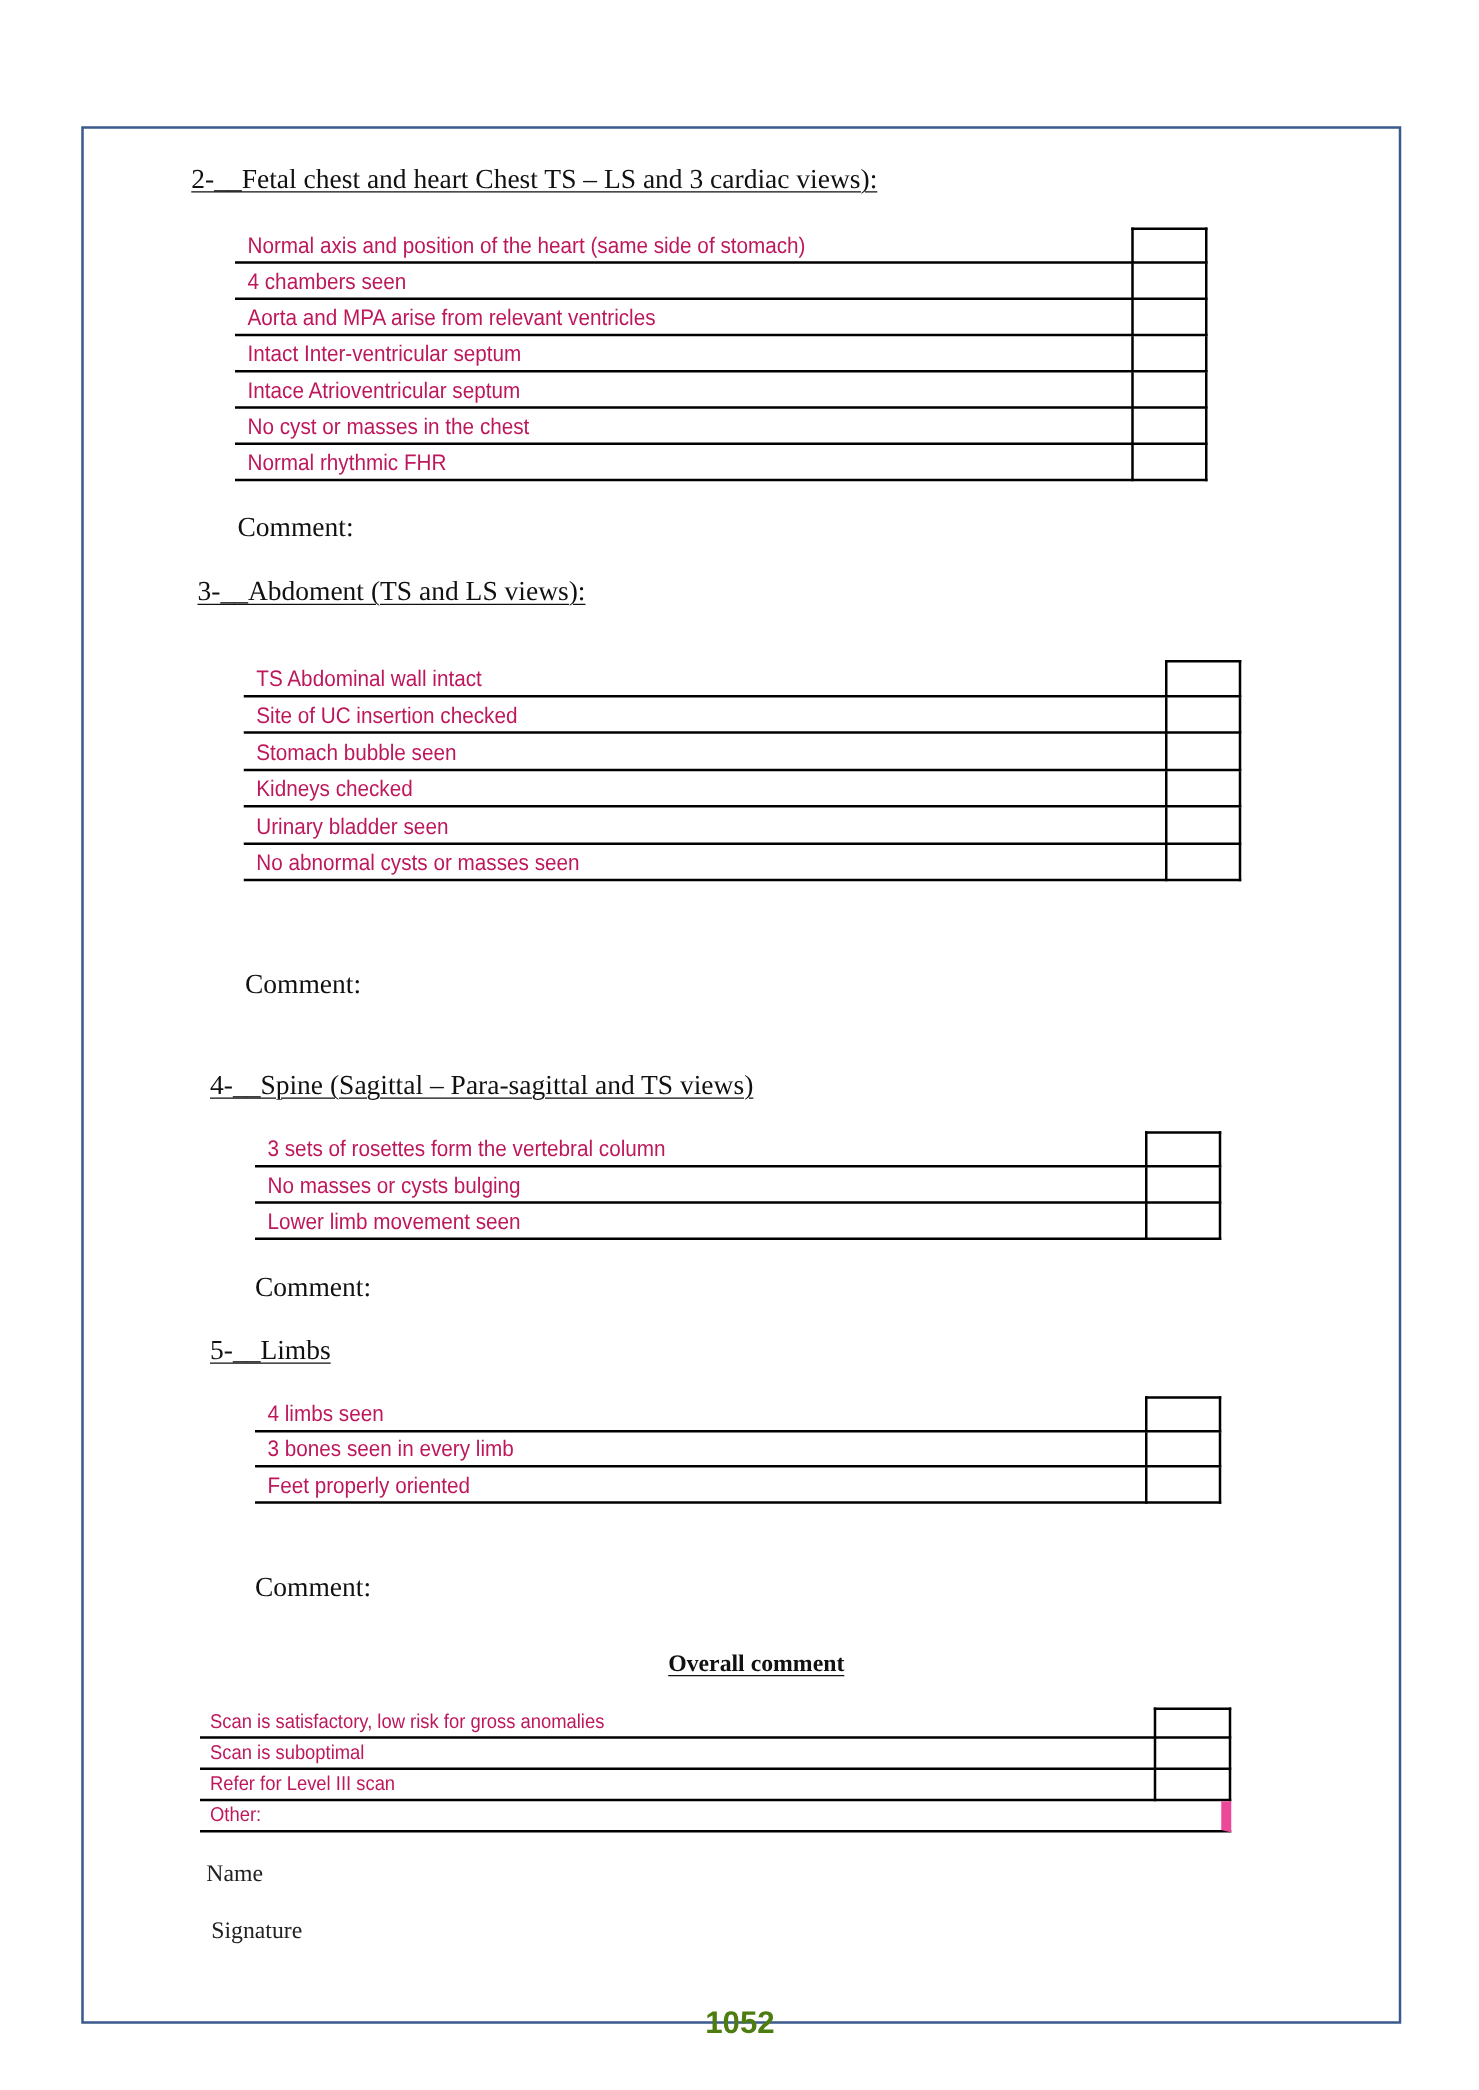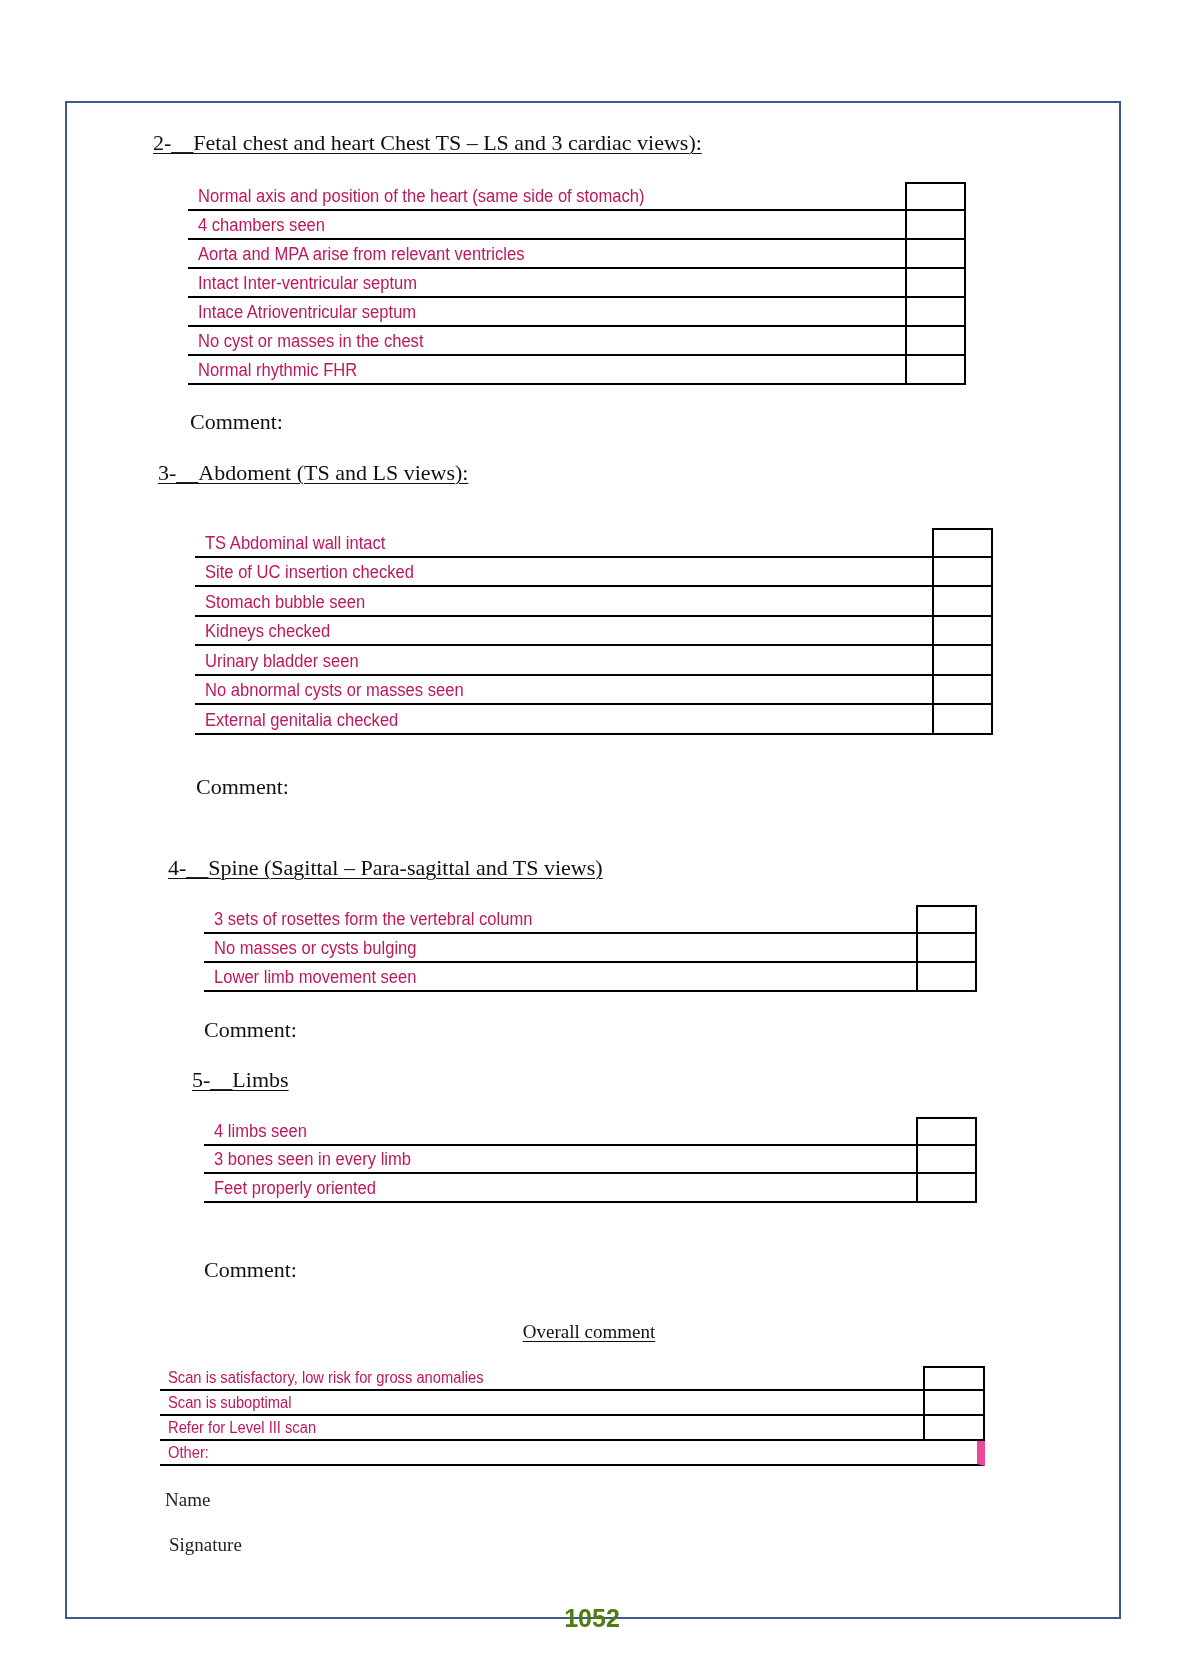--- a/index.html
+++ b/index.html
@@ -20,22 +20,22 @@
   .row .label {
     position: absolute; left: 10px; bottom: 2px; font-size: 18px; line-height: 22px;
     white-space: nowrap; transform: scaleX(0.92); transform-origin: left bottom;
   }
   .row .box {
     position: absolute; top: 0; bottom: -2px; border-left: 2px solid #000; border-right: 2px solid #000;
     box-sizing: border-box;
   }
   .row.first .box { border-top: 2px solid #000; }
   .overall-title {
-    position: absolute; font-size: 19px; font-weight: normal; text-decoration: underline;
-    text-underline-offset: 3px; white-space: nowrap; transform: translateX(-50%);
+    position: absolute; font-size: 19px; font-weight: bold; text-decoration: underline;
+    text-underline-offset: 3px; white-space: nowrap; transform: translateX(-50%); margin-left: 16px;
   }
   .overall .row .label { font-size: 16px; left: 8px; bottom: 1px; line-height: 20px; }
   .other-row { border-right: 8px solid #ec4899; }
   .sig-label { position: absolute; font-size: 19px; line-height: 22px; white-space: nowrap; color: #222; }
   .page-number {
     position: absolute; left: 592px; top: 1604px; transform: translateX(-50%);
     font-size: 25px; font-weight: bold; line-height: 28px; background: transparent; color: #4d7c0f;
   }
 </style>
 </head>
@@ -98,24 +98,20 @@
     <span class="box" style="left:737px; width:61px;"></span>
   </div>
   <div class="row" style="height:29.5px;">
     <span class="label">Urinary bladder seen</span>
     <span class="box" style="left:737px; width:61px;"></span>
   </div>
   <div class="row" style="height:29.5px;">
     <span class="label">No abnormal cysts or masses seen</span>
     <span class="box" style="left:737px; width:61px;"></span>
   </div>
-  <div class="row" style="height:29.5px;">
-    <span class="label">External genitalia checked</span>
-    <span class="box" style="left:737px; width:61px;"></span>
-  </div>
 </div>
 
 <div class="comment serif" style="left:196px; top:774px;">Comment:</div>
 
 <div class="heading serif" style="left:168px; top:855px;">4-__Spine (Sagittal – Para-sagittal and TS views)</div>
 
 <div class="checklist sans" style="left:204px; top:905px; width:773px;">
   <div class="row first" style="height:29px;">
     <span class="label">3 sets of rosettes form the vertebral column</span>
     <span class="box" style="left:712px; width:61px;"></span>
@@ -125,21 +121,21 @@
     <span class="box" style="left:712px; width:61px;"></span>
   </div>
   <div class="row" style="height:29px;">
     <span class="label">Lower limb movement seen</span>
     <span class="box" style="left:712px; width:61px;"></span>
   </div>
 </div>
 
 <div class="comment serif" style="left:204px; top:1017px;">Comment:</div>
 
-<div class="heading serif" style="left:168px; top:1067px;margin-left:24px;">5-__Limbs</div>
+<div class="heading serif" style="left:168px; top:1067px;">5-__Limbs</div>
 
 <div class="checklist sans" style="left:204px; top:1117px; width:773px;">
   <div class="row first" style="height:28.5px;">
     <span class="label">4 limbs seen</span>
     <span class="box" style="left:712px; width:61px;"></span>
   </div>
   <div class="row" style="height:28.5px;">
     <span class="label">3 bones seen in every limb</span>
     <span class="box" style="left:712px; width:61px;"></span>
   </div>

